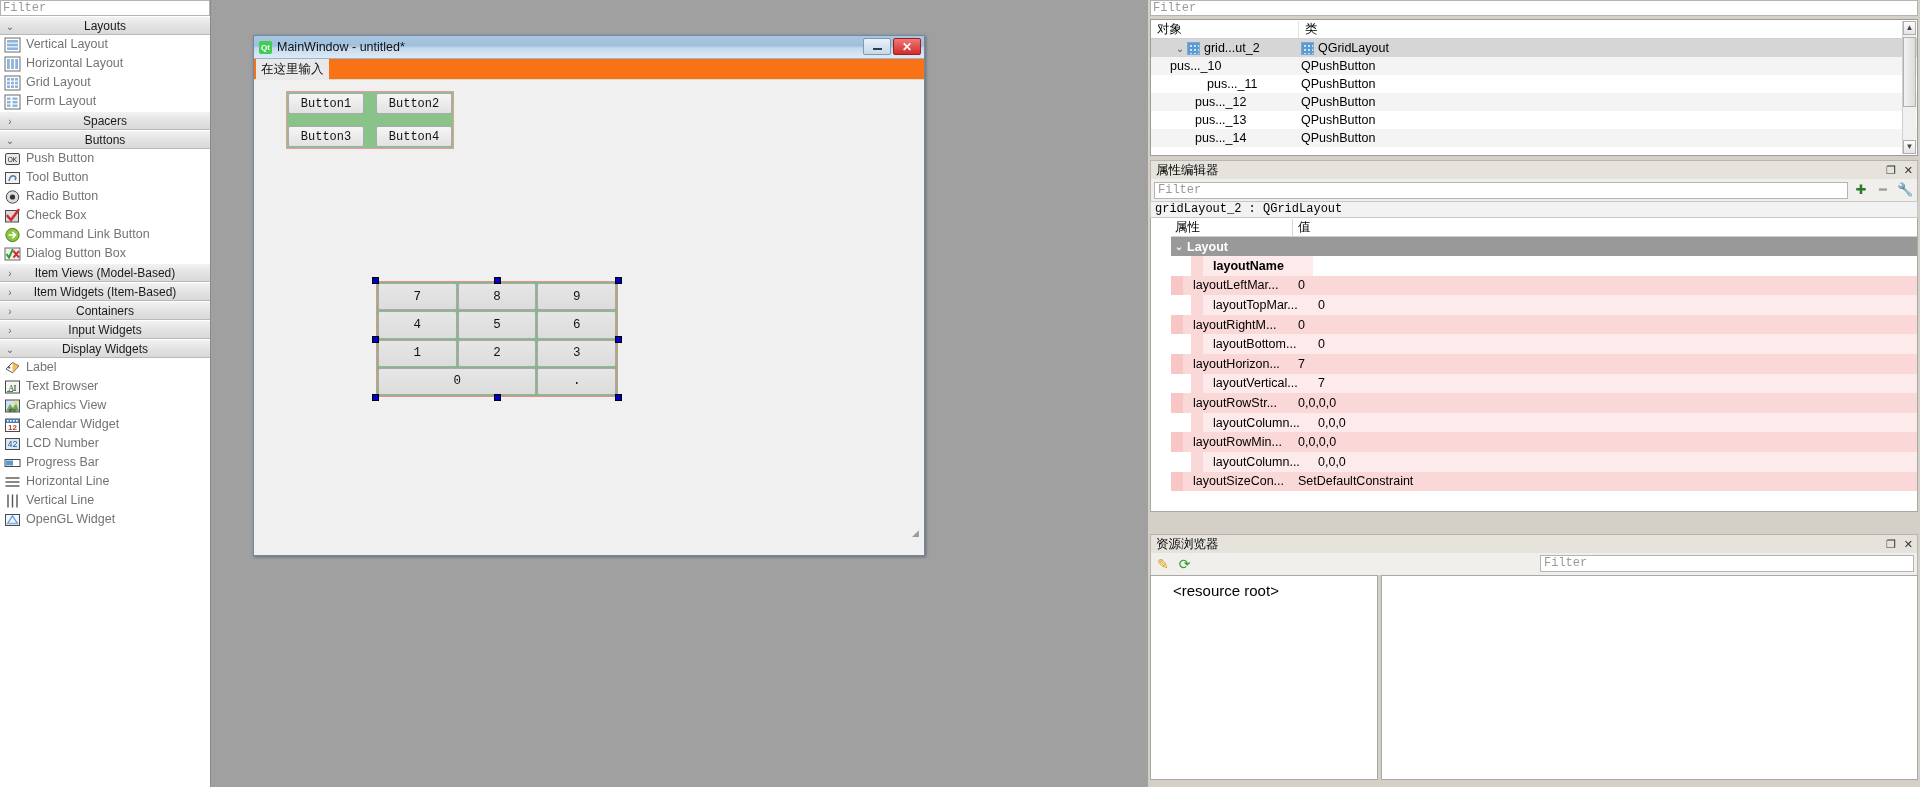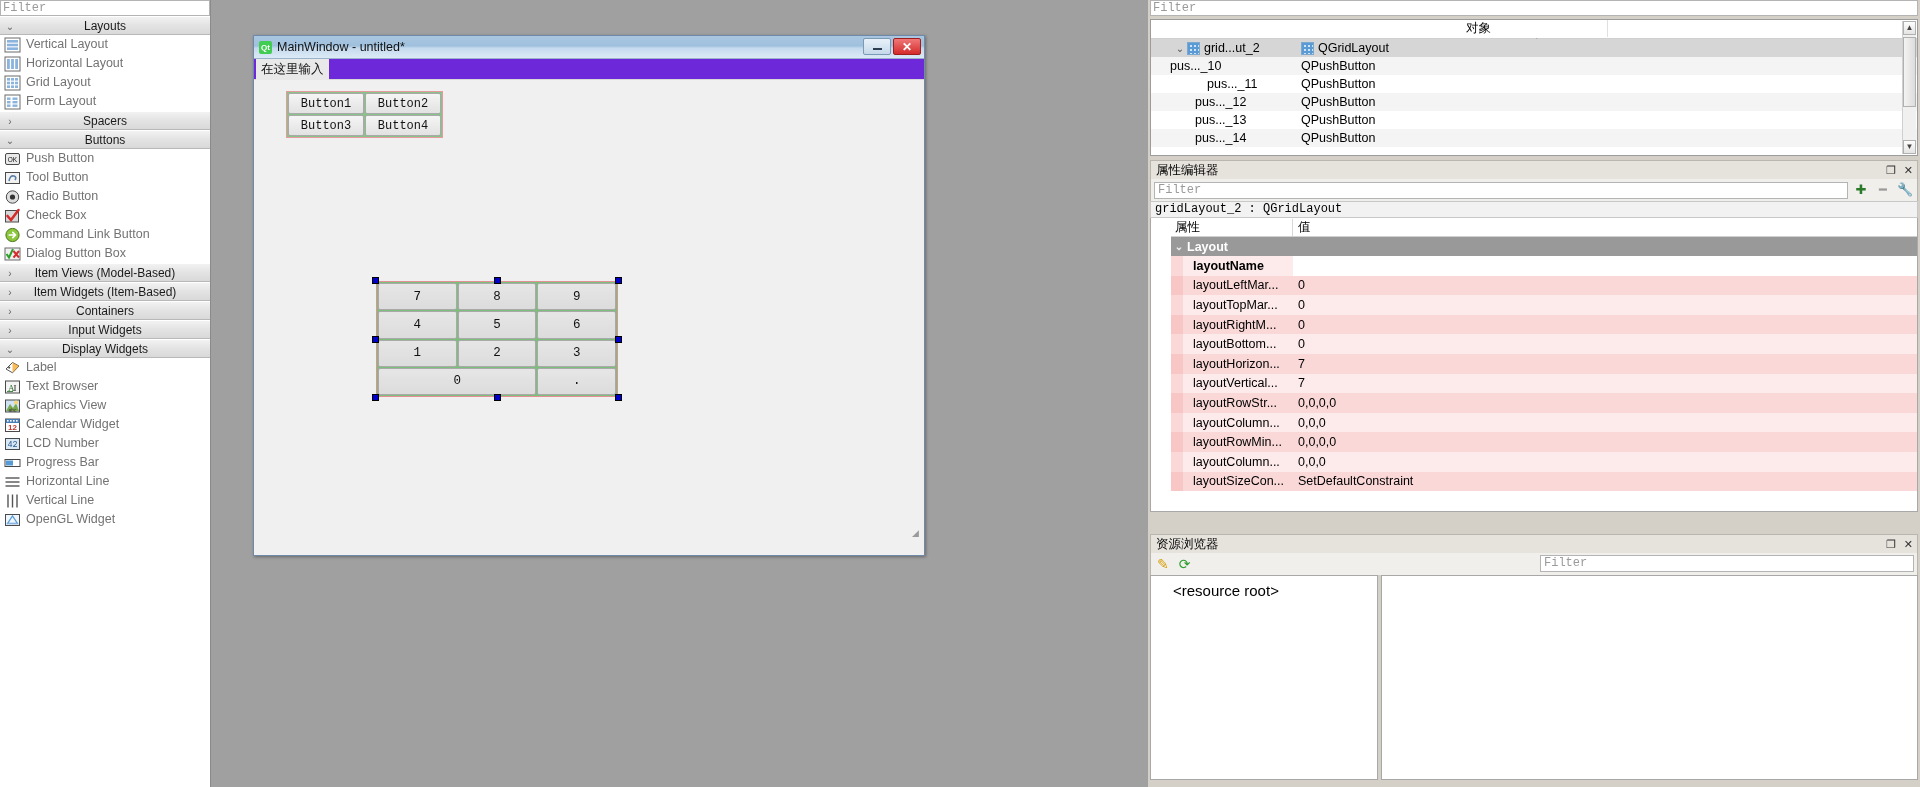--- a/index.html
+++ b/index.html
@@ -98,21 +98,21 @@
   }
   .win-min { background: linear-gradient(to bottom,#e8f1f9,#c6d9ea); }
   .win-min i { display: block; width: 9px; height: 2px; background: #2b3d4e; margin-top: 5px; }
   .win-close {
     background: linear-gradient(to bottom,#f07878,#d42b2b);
     border-color: #9e1d1d;
     color: #fff; font-size: 12px; font-weight: bold;
     font-family: "Liberation Sans", sans-serif; line-height: 1;
   }
   #menubar {
-    height: 21px; background: #6d28d9;
+    height: 21px; background: #f97316;
     border-bottom: 1px solid #d8d8d8;
     display: flex; align-items: center; padding-left: 2px;
   }
   #menu-placeholder {
     font-size: 12.5px; padding: 2px 5px;
     background: #e9e9e9; color: #111; cursor: text;
   }
   #formbody {
     position: absolute; left: 0; right: 0; top: 45px; bottom: 14px;
     background-color: #f0f0f0;
@@ -125,21 +125,21 @@
     width: 13px; height: 13px;
     color: #9a9a9a; font-size: 9px; line-height: 13px; text-align: center;
   }
 
   
   #topgroup {
     position: absolute; left: 32px; top: 10px;
     border: 1px solid #e8999d;
     padding: 1px;
     display: grid; grid-template-columns: 1fr 1fr;
-    gap: 1px; background: #89c389;
+    gap: 12px; background: #89c389;
   }
   #topgroup .qbtn {
     width: 76px; height: 21px;
     background: linear-gradient(to bottom,#f5f5f5,#e2e2e2);
     border: 1px solid #a9a9a9; border-radius: 2px;
     font-family: "Liberation Mono", monospace;
     font-size: 12px; color: #111;
     display: flex; align-items: center; justify-content: center;
     cursor: pointer;
   }
@@ -191,21 +191,21 @@
   
   #objinsp {
     position: absolute; left: 2px; top: 19px;
     width: 768px; height: 137px;
     background: #fff; border: 1px solid #9c9c9c;
     overflow: hidden;
   }
   .oi-head {
     display: flex; height: 19px;
     background: #fff; border-bottom: 1px solid #d0d0d0;
-    font-size: 12.5px; align-items: center; flex-direction: column;
+    font-size: 12.5px; align-items: flex-end;
   }
   .oi-head .c1 { width: 148px; padding-left: 6px; border-right: 1px solid #e0e0e0; }
   .oi-head .c2 { flex: 1; padding-left: 6px; }
   .oi-row {
     display: flex; height: 18px; align-items: center;
     font-size: 12.5px; cursor: pointer;
   }
   .oi-row.alt { background: #f4f4f4; }
   .oi-row.sel .oi-name, .oi-row.sel .oi-class { background: #d6d6d6; }
   .oi-name { width: 148px; display: flex; align-items: center; height: 18px; }
@@ -286,21 +286,21 @@
   .pe-group .ga { width: 16px; text-align: center; font-size: 10px; color: #f0f0f0; }
   .pe-row { display: flex; height: 19.6px; align-items: center; font-size: 12.5px; cursor: pointer; }
   .pe-row .k {
     width: 122px; padding-left: 22px; height: 100%;
     display: flex; align-items: center; overflow: hidden; white-space: nowrap;
   }
   .pe-row .v { flex: 1; padding-left: 5px; height: 100%; display: flex; align-items: center; }
   .pe-row.pinkA .k, .pe-row.pinkA .v { background: #fbd8d8; }
   .pe-row.pinkB .k, .pe-row.pinkB .v { background: #fdeaea; }
   .pe-row.pinkA .k { border-left: 12px solid #f9c6c6; padding-left: 10px; }
-  .pe-row.pinkB .k { border-left: 12px solid #fbd8d8; padding-left: 10px; }
+  .pe-row.pinkB .k { border-left: 12px solid #fbd8d8; padding-left: 10px; margin-left: 20px; }
   .pe-row.bold .k { font-weight: bold; }
 
   
   #resdock { position: absolute; left: 2px; top: 534px; width: 768px; height: 253px; }
   .rb-toolbar {
     height: 22px; background: #f0efec;
     border-left: 1px solid #b9b6b0; border-right: 1px solid #b9b6b0;
     display: flex; align-items: center; padding: 2px 6px; gap: 10px;
     position: relative;
   }

